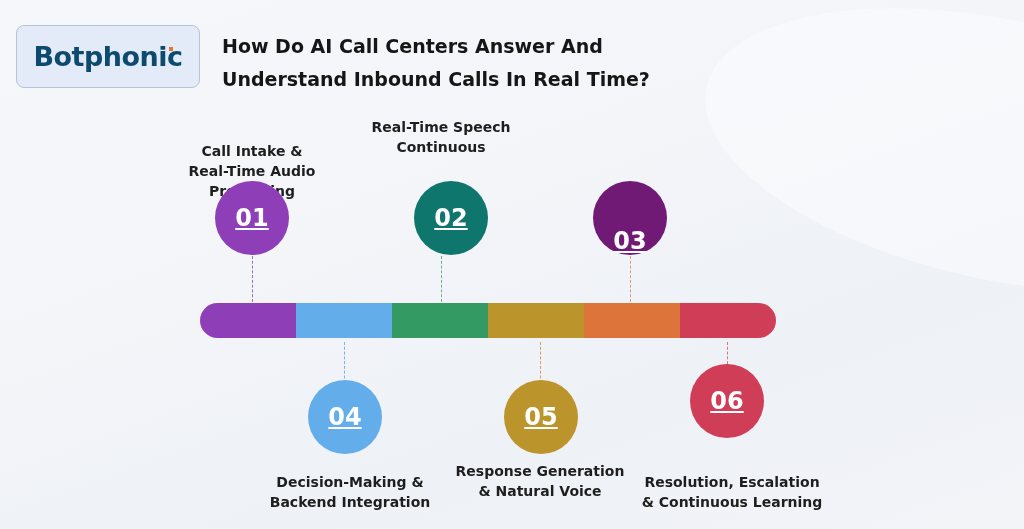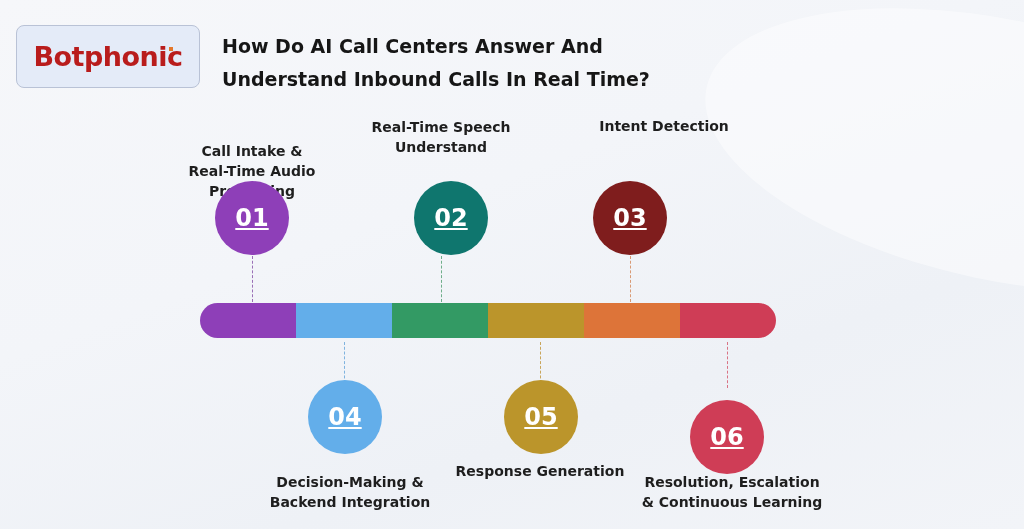--- a/index.html
+++ b/index.html
@@ -13,21 +13,21 @@
     position: absolute; left: 700px; top: 20px; width: 600px; height: 260px;
     border-radius: 50%; background: rgba(255,255,255,0.45); transform: rotate(12deg);
   }
   .logo-box {
     position: absolute; left: 16px; top: 25px; width: 184px; height: 63px;
     box-sizing: border-box; border: 1px solid #b9c2d6; border-radius: 8px;
     background: #e4ebf8; display: flex; align-items: center; justify-content: center;
   }
   .logo-text {
     font-family: "DejaVu Sans", sans-serif; font-weight: bold; font-size: 27px;
-    color: #b91c1c; letter-spacing: -0.5px; position: relative;
+    color: #0c4a6e; letter-spacing: -0.5px; position: relative;
   }
   .logo-dot {
     position: absolute; width: 4px; height: 4px; background: #e4772a;
     right: 10px; top: 6px;
   }
   .title {
     position: absolute; left: 222px; top: 30px; font-family: "DejaVu Sans", sans-serif;
     font-weight: bold; font-size: 19px; line-height: 33px; color: #161616;
   }
   .label {
@@ -67,31 +67,30 @@
   <div>Real-Time Audio</div>
   <div>Processing</div>
 </div>
 <div class="circle" style="left:215px; top:181px; background:#8e3fb8;">
   <span>01</span>
 </div>
 <div class="connector" style="left:252px; top:256px; border-color:#9a6fb6;"></div>
 
 <div class="label" style="left:341px; top:117px;">
   <div>Real-Time Speech</div>
-  <div>Understand</div>
+  <div>Continuous</div>
 </div>
 <div class="circle" style="left:414px; top:181px; background:#0f766e;">
   <span>02</span>
 </div>
 <div class="connector" style="left:441px; top:256px; border-color:#6fae8a;"></div>
 
 <div class="label" style="left:564px; top:116px;">
-  <div>Intent Detection</div>
 </div>
-<div class="circle" style="left:593px; top:181px; background:#7f1d1d;">
+<div class="circle" style="left:593px; top:181px; background:#701a75;align-items:flex-end;">
   <span>03</span>
 </div>
 <div class="connector" style="left:630px; top:256px; border-color:#d99a74;"></div>
 
 <div class="bar">
   <div class="seg" style="background:#8e3fb8;"></div>
   <div class="seg" style="background:#63aeea;"></div>
   <div class="seg" style="background:#339a64;"></div>
   <div class="seg" style="background:#bb952b;"></div>
   <div class="seg" style="background:#dd7439;"></div>
@@ -106,22 +105,23 @@
   <div>Decision-Making &amp;</div>
   <div>Backend Integration</div>
 </div>
 
 <div class="connector" style="left:540px; top:342px; border-color:#c9a55a;"></div>
 <div class="circle" style="left:504px; top:380px; background:#bb952b;">
   <span>05</span>
 </div>
 <div class="label" style="left:440px; top:461px; width:200px;">
   <div>Response Generation</div>
+  <div>&amp; Natural Voice</div>
 </div>
 
 <div class="connector" style="left:727px; top:342px; border-color:#d97385;"></div>
-<div class="circle" style="left:690px; top:400px; background:#cf3d56;text-align:center;">
+<div class="circle" style="left:690px; top:364px; background:#cf3d56;text-align:center;">
   <span>06</span>
 </div>
 <div class="label" style="left:632px; top:472px; width:200px;">
   <div>Resolution, Escalation</div>
   <div>&amp; Continuous Learning</div>
 </div>
 
 </body></html>

